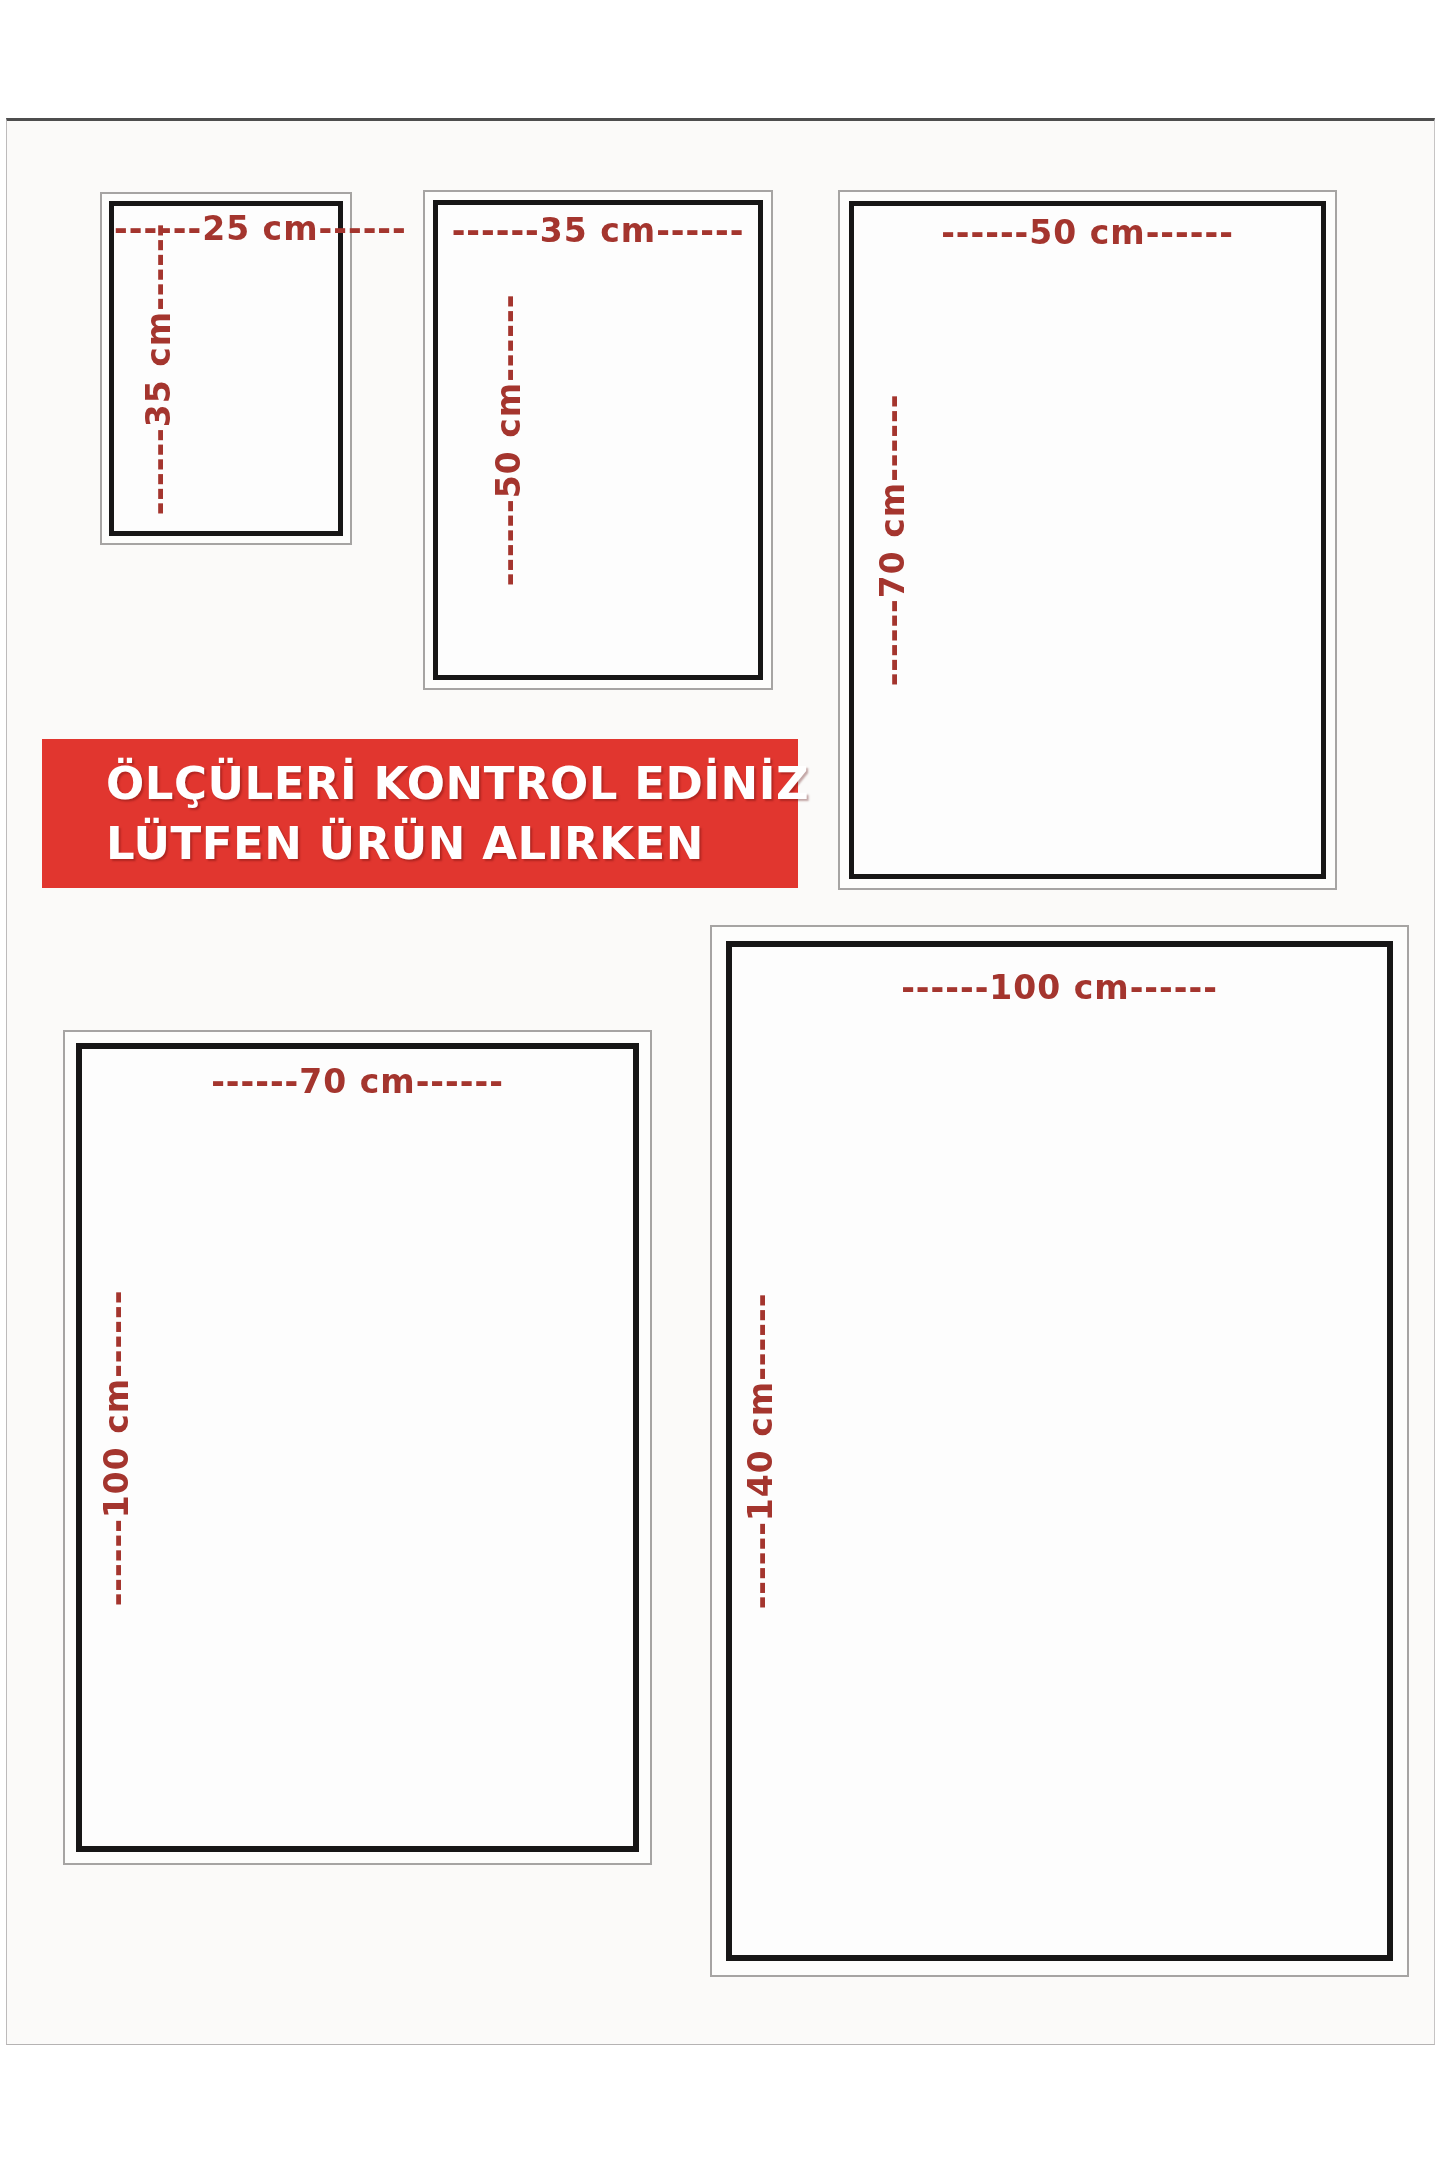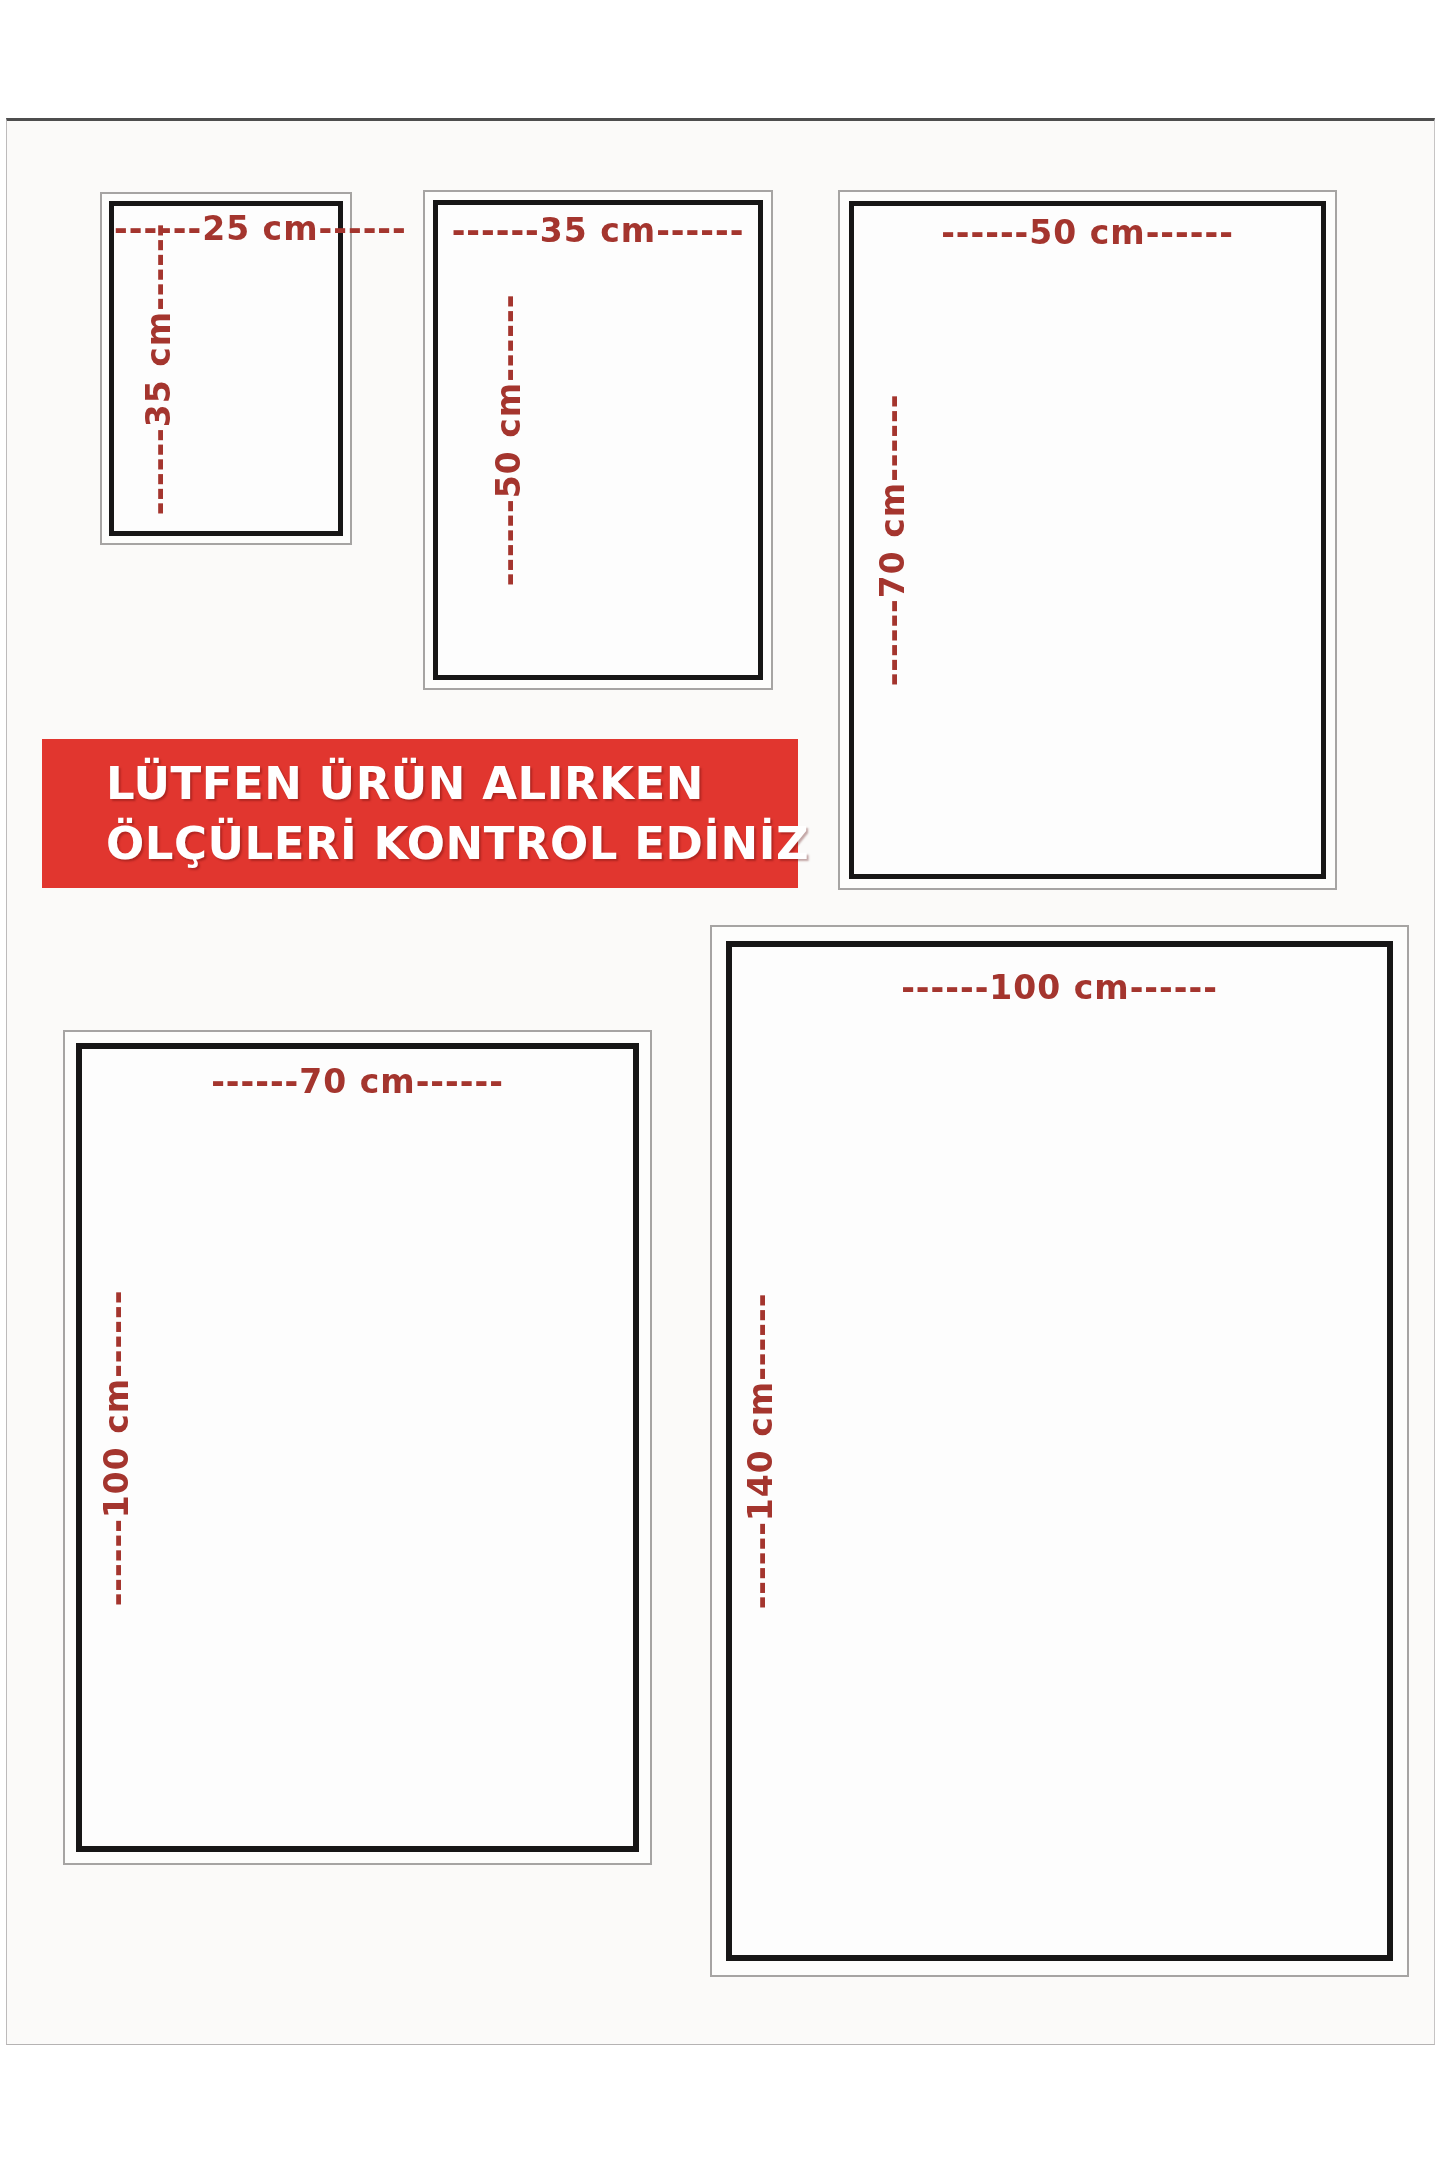--- a/index.html
+++ b/index.html
@@ -83,22 +83,22 @@
   </div>
 
   <div class="size-box box-3">
     <div class="inner">
       <div class="dim-label top-label">------50 cm------</div>
       <div class="dim-label side-label">------70 cm------</div>
     </div>
   </div>
 
   <div class="banner">
+    <div class="line">ÖLÇÜLERİ KONTROL EDİNİZ</div>
     <div class="line">LÜTFEN ÜRÜN ALIRKEN</div>
-    <div class="line">ÖLÇÜLERİ KONTROL EDİNİZ</div>
   </div>
 
   <div class="size-box box-4">
     <div class="inner">
       <div class="dim-label top-label">------70 cm------</div>
       <div class="dim-label side-label">------100 cm------</div>
     </div>
   </div>
 
   <div class="size-box box-5">

